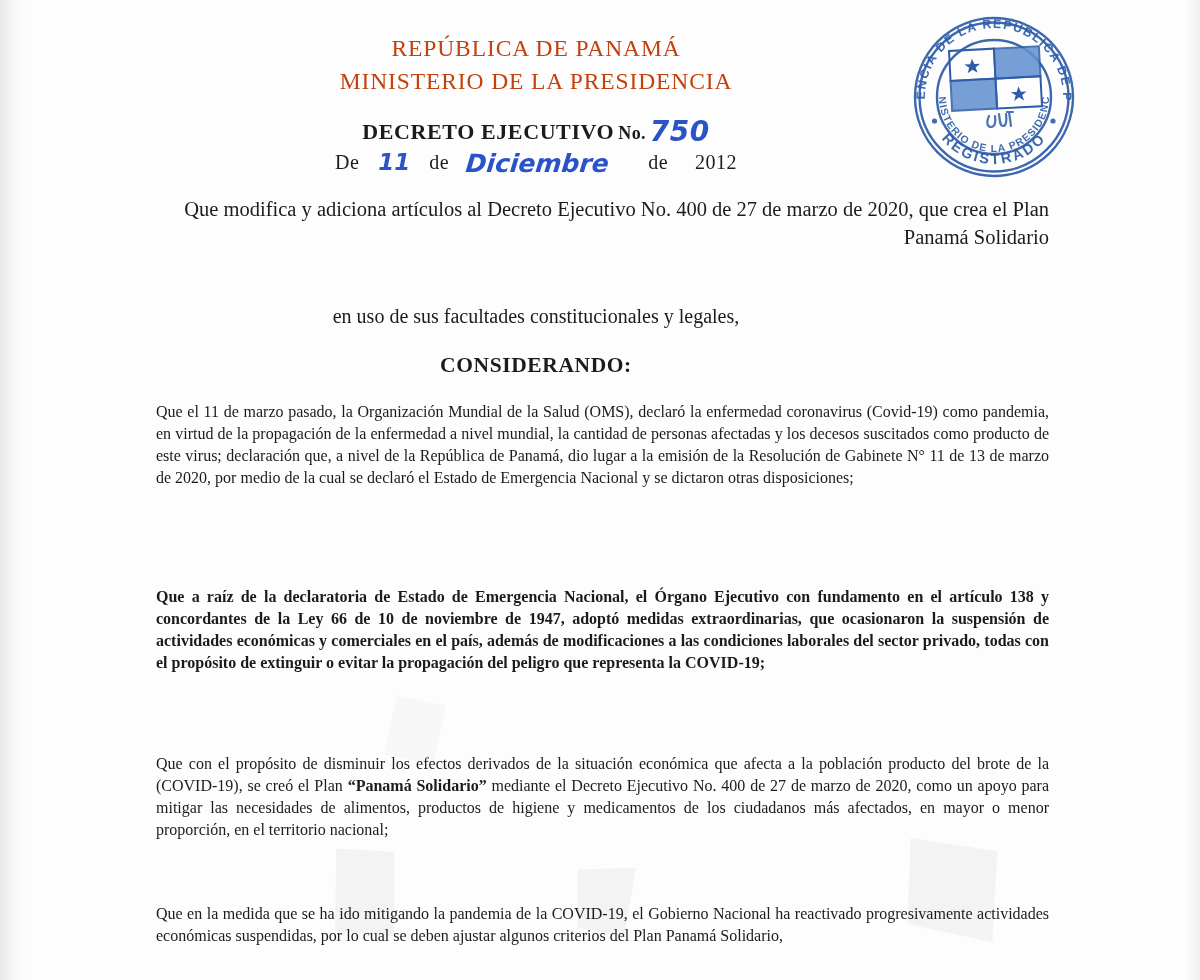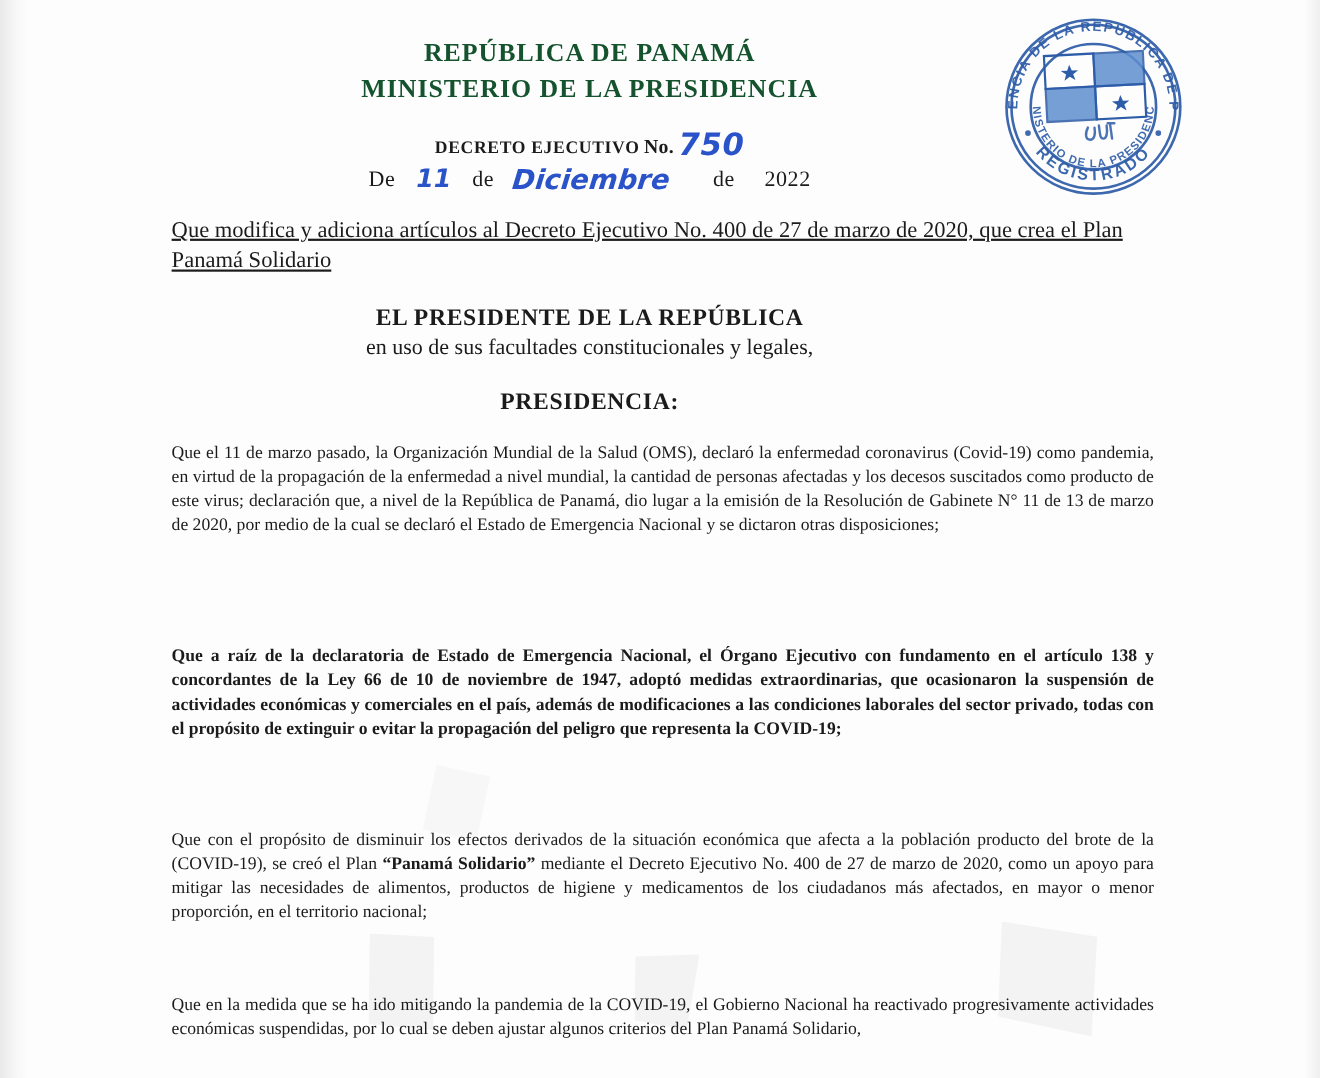--- a/index.html
+++ b/index.html
@@ -61,38 +61,38 @@
 
   
   .masthead {
     position: absolute;
     left: 0;
     top: 32px;
     width: 760px;
     text-align: center;
   }
   .masthead .line {
-    font-weight: bold;
+    font-weight: normal;
     font-size: 23.5px;
     letter-spacing: 0.9px;
     line-height: 1.42;
-    color: #14532d;
+    color: #c2410c;
   }
 
   .decree-line {
     position: absolute;
     left: 0;
     top: 113px;
     width: 760px;
     text-align: center;
     white-space: nowrap;
   }
   .decree-line .dec-label {
     font-weight: bold;
-    font-size: 16px;
+    font-size: 22px;
     letter-spacing: 0.6px;
   }
   .decree-line .dec-no {
     font-weight: bold;
     font-size: 18px;
     letter-spacing: 0.3px;
   }
   .hand {
     color: #2a53c9;
     font-family: "DejaVu Sans", sans-serif;
@@ -141,22 +141,21 @@
   }
 
   
   .subject {
     position: absolute;
     left: 0;
     top: 195px;
     width: 893px;
     font-size: 20.5px;
     line-height: 1.38;
-    text-align: left;
-    text-decoration: underline;
+    text-align: right;
   }
   .center-head {
     position: absolute;
     left: 0;
     width: 760px;
     text-align: center;
   }
   .center-head.president { top: 276px; font-weight: bold; font-size: 21.5px; letter-spacing: 0.6px; }
   .center-head.faculties { top: 305px; font-size: 20px; }
   .center-head.considering { top: 353px; font-weight: bold; font-size: 21.5px; letter-spacing: 0.6px; }
@@ -252,28 +251,27 @@
       <span class="dec-no">No.</span>
       <span class="hand hand-num">750</span>
     </div>
 
     <div class="date-line">
       <span class="pre">De</span>
       <span class="hand hand-day">11</span>
       <span class="pre">de</span>
       <span class="hand hand-month">Diciembre</span>
       <span class="post">de</span>
-      <span class="post">2022</span>
+      <span class="post">2012</span>
     </div>
 
     <div class="subject">Que modifica y adiciona artículos al Decreto Ejecutivo No. 400 de 27 de marzo de 2020, que crea el Plan Panamá Solidario</div>
 
-    <div class="center-head president">EL PRESIDENTE DE LA REPÚBLICA</div>
     <div class="center-head faculties">en uso de sus facultades constitucionales y legales,</div>
-    <div class="center-head considering">PRESIDENCIA:</div>
+    <div class="center-head considering">CONSIDERANDO:</div>
 
     <div class="para p1">Que el 11 de marzo pasado, la Organización Mundial de la Salud (OMS), declaró la enfermedad coronavirus (Covid-19) como pandemia, en virtud de la propagación de la enfermedad a nivel mundial, la cantidad de personas afectadas y los decesos suscitados como producto de este virus; declaración que, a nivel de la República de Panamá, dio lugar a la emisión de la Resolución de Gabinete N° 11 de 13 de marzo de 2020, por medio de la cual se declaró el Estado de Emergencia Nacional y se dictaron otras disposiciones;</div>
     <div class="para p2">Que a raíz de la declaratoria de Estado de Emergencia Nacional, el Órgano Ejecutivo con fundamento en el artículo 138 y concordantes de la Ley 66 de 10 de noviembre de 1947, adoptó medidas extraordinarias, que ocasionaron la suspensión de actividades económicas y comerciales en el país, además de modificaciones a las condiciones laborales del sector privado, todas con el propósito de extinguir o evitar la propagación del peligro que representa la COVID-19;</div>
     <div class="para p3"><span>Que con el propósito de disminuir los efectos derivados de la situación económica que afecta a la población producto del brote de la (COVID-19), se creó el Plan </span><b>“Panamá Solidario”</b><span> mediante el Decreto Ejecutivo No. 400 de 27 de marzo de 2020, como un apoyo para mitigar las necesidades de alimentos, productos de higiene y medicamentos de los ciudadanos más afectados, en mayor o menor proporción, en el territorio nacional;</span></div>
     <div class="para p4">Que en la medida que se ha ido mitigando la pandemia de la COVID-19, el Gobierno Nacional ha reactivado progresivamente actividades económicas suspendidas, por lo cual se deben ajustar algunos criterios del Plan Panamá Solidario,</div>
 
   </div>
 </div>
 
 </body></html>

